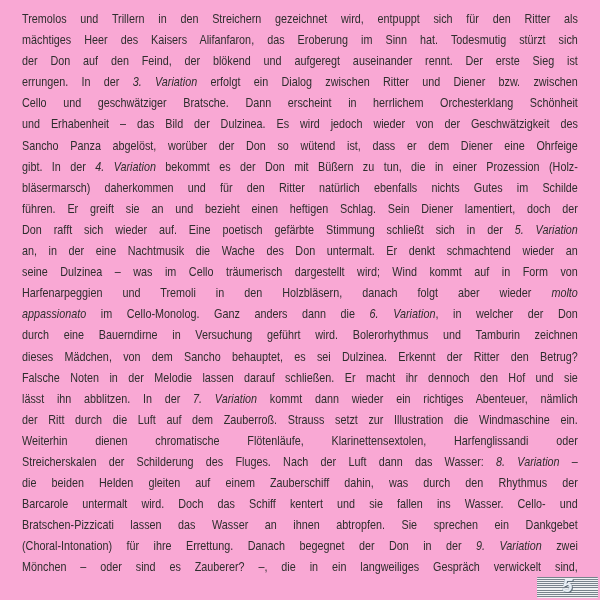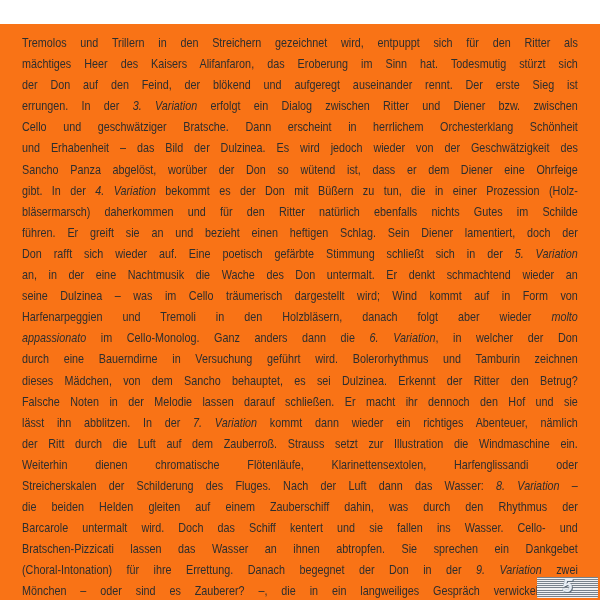--- a/index.html
+++ b/index.html
@@ -5,22 +5,21 @@
   html, body { margin: 0; padding: 0; }
   body {
     width: 600px; height: 600px;
     background: #ffffff;
     overflow: hidden;
     position: relative;
     font-family: "Liberation Sans", "DejaVu Sans", sans-serif;
   }
   .page {
     position: absolute; inset: 0;
-    background: #f97316;
-    margin-top: 24px;
+    background: #f9a8d4;
   }
   .text-block {
     position: absolute;
     left: 22px; top: 8px;
     width: 700px;                 
     transform: scaleX(0.794);
     transform-origin: 0 0;
     color: #2e2e2e;
     font-size: 13.6px;
     font-weight: 300;

